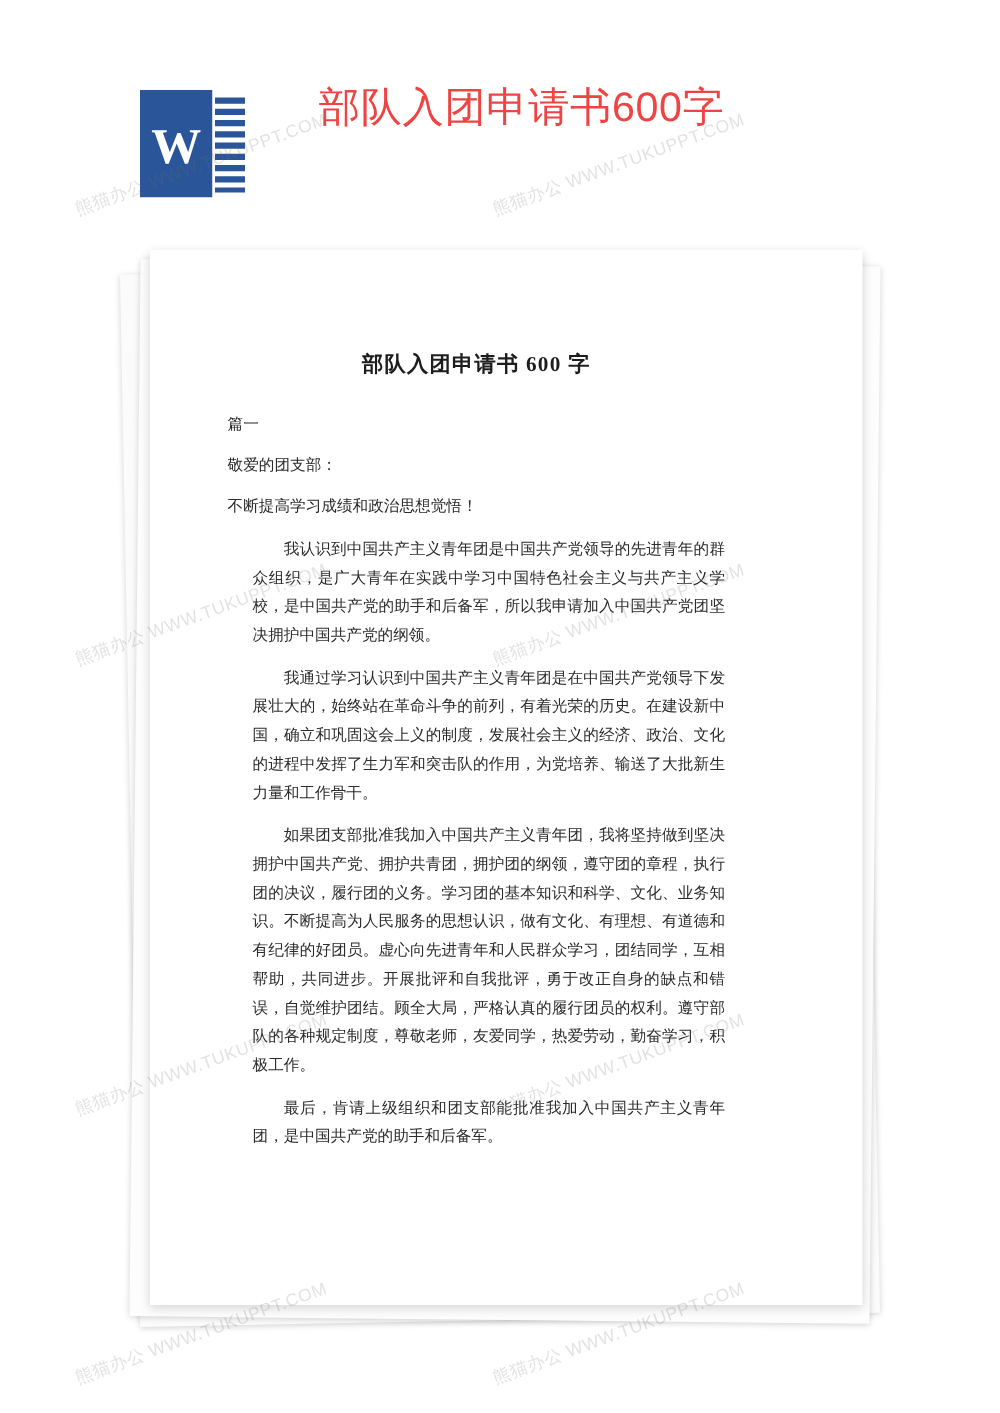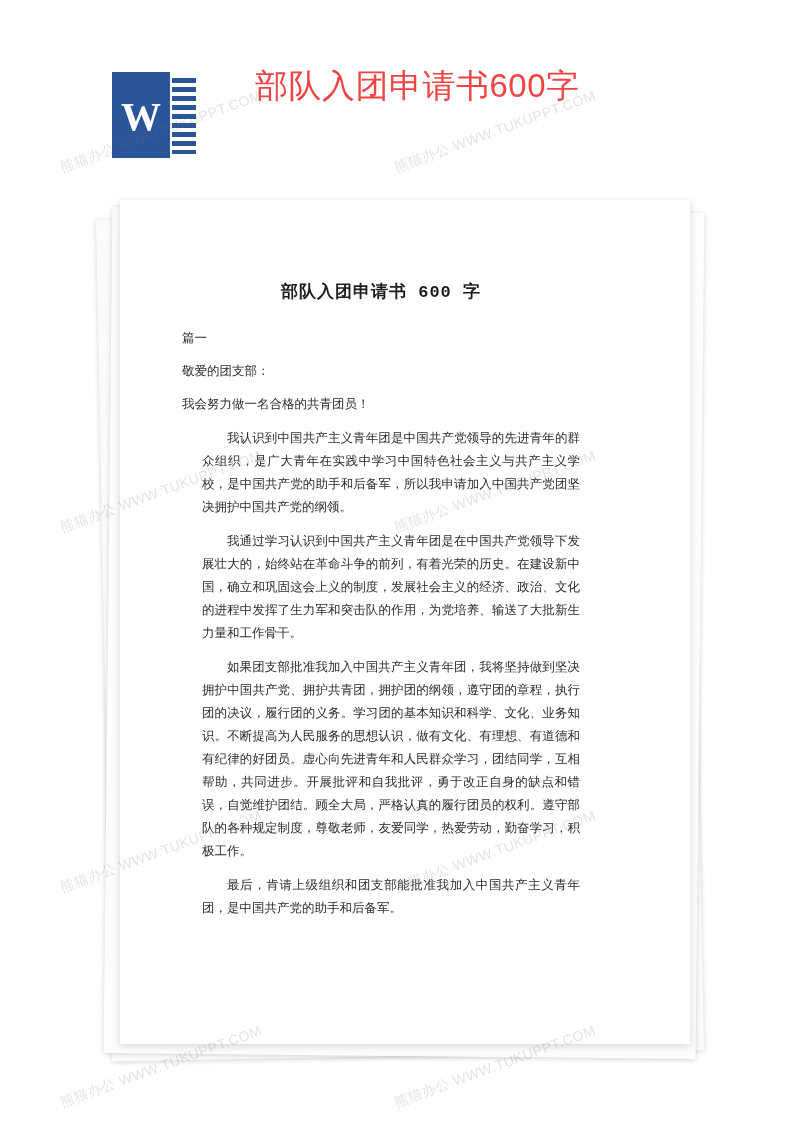--- a/index.html
+++ b/index.html
@@ -84,21 +84,21 @@
 
   
   .doc-body {
     position: absolute;
     left: 120px;
     top: 200px;
     width: 522px;
     height: 844px;
     box-sizing: border-box;
     padding: 80px 62px 0 62px;
-    font-family: Liberation Mono, monospace;
+    font-family: Liberation Serif, serif;
     color: #2b2b2b;
   }
   .doc-h1 {
     text-align: center;
     font-size: 17px;
     font-weight: bold;
     letter-spacing: 1px;
     margin: 0 0 26px 0;
     color: #1d1d1d;
   }
@@ -158,21 +158,21 @@
 
 <div class="stack">
   <div class="sheet sheet-back2"></div>
   <div class="sheet sheet-back1"></div>
   <div class="sheet sheet-main"></div>
 
   <div class="doc-body">
     <div class="doc-h1">部队入团申请书 600 字</div>
     <div class="doc-label">篇一</div>
     <div class="doc-label">敬爱的团支部：</div>
-    <div class="doc-label">我会努力做一名合格的共青团员！</div>
+    <div class="doc-label">不断提高学习成绩和政治思想觉悟！</div>
     <p class="doc-p indent">我认识到中国共产主义青年团是中国共产党领导的先进青年的群众组织，是广大青年在实践中学习中国特色社会主义与共产主义学校，是中国共产党的助手和后备军，所以我申请加入中国共产党团坚决拥护中国共产党的纲领。</p>
     <p class="doc-p indent">我通过学习认识到中国共产主义青年团是在中国共产党领导下发展壮大的，始终站在革命斗争的前列，有着光荣的历史。在建设新中国，确立和巩固这会上义的制度，发展社会主义的经济、政治、文化的进程中发挥了生力军和突击队的作用，为党培养、输送了大批新生力量和工作骨干。</p>
     <p class="doc-p indent">如果团支部批准我加入中国共产主义青年团，我将坚持做到坚决拥护中国共产党、拥护共青团，拥护团的纲领，遵守团的章程，执行团的决议，履行团的义务。学习团的基本知识和科学、文化、业务知识。不断提高为人民服务的思想认识，做有文化、有理想、有道德和有纪律的好团员。虚心向先进青年和人民群众学习，团结同学，互相帮助，共同进步。开展批评和自我批评，勇于改正自身的缺点和错误，自觉维护团结。顾全大局，严格认真的履行团员的权利。遵守部队的各种规定制度，尊敬老师，友爱同学，热爱劳动，勤奋学习，积极工作。</p>
     <p class="doc-p indent">最后，肯请上级组织和团支部能批准我加入中国共产主义青年团，是中国共产党的助手和后备军。</p>
   </div>
 </div>
 
 <div id="wm-layer">
     <div class="wm" style="left: 58px; top: 160px;">熊猫办公  WWW.TUKUPPT.COM</div>
     <div class="wm" style="left: 392px; top: 160px;">熊猫办公  WWW.TUKUPPT.COM</div>

